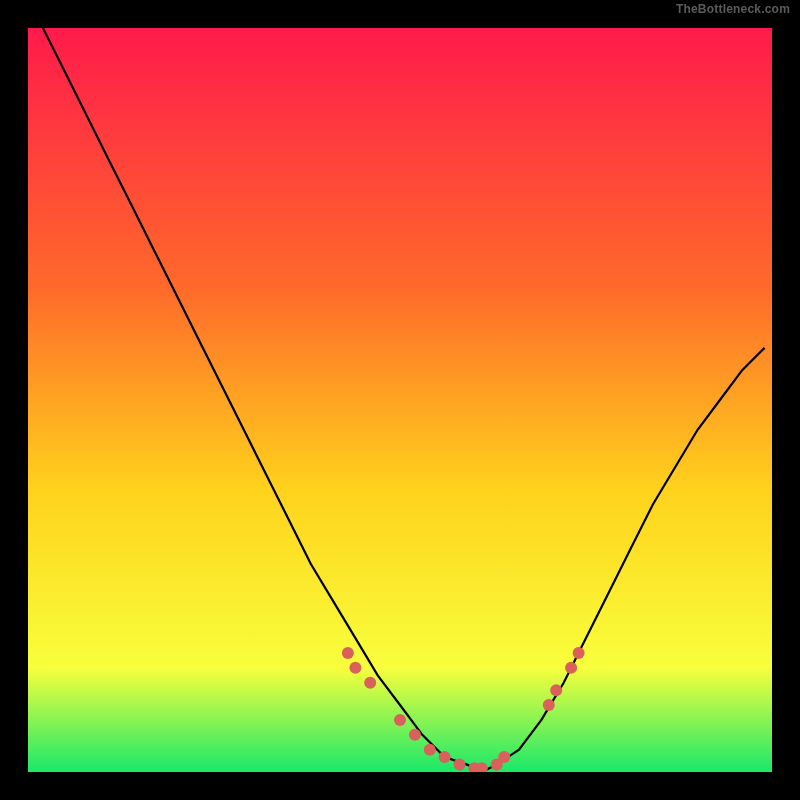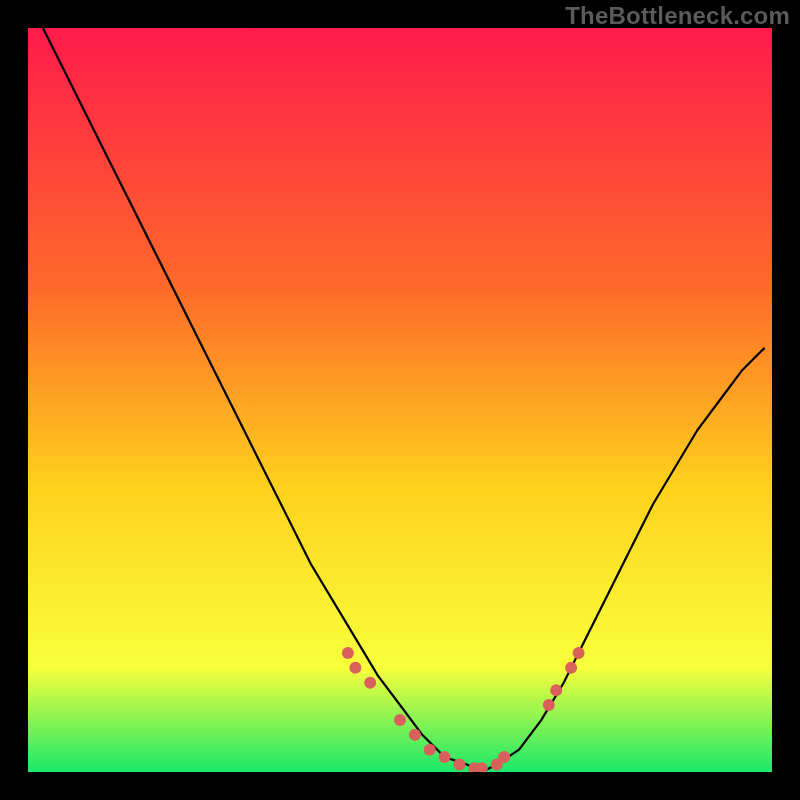--- a/index.html
+++ b/index.html
@@ -16,21 +16,21 @@
     top: 0;
     left: 0;
     width: 800px;
     height: 800px;
     background: #000;
   }
   .watermark {
     position: absolute;
     top: 2px;
     right: 10px;
-    font-size: 24px;
+    font-size: 12px;
     font-weight: 600;
     color: #5b5b5b;
     letter-spacing: 0.2px;
   }
   .plot {
     position: absolute;
     top: 28px;
     left: 28px;
     width: 744px;
     height: 744px;

